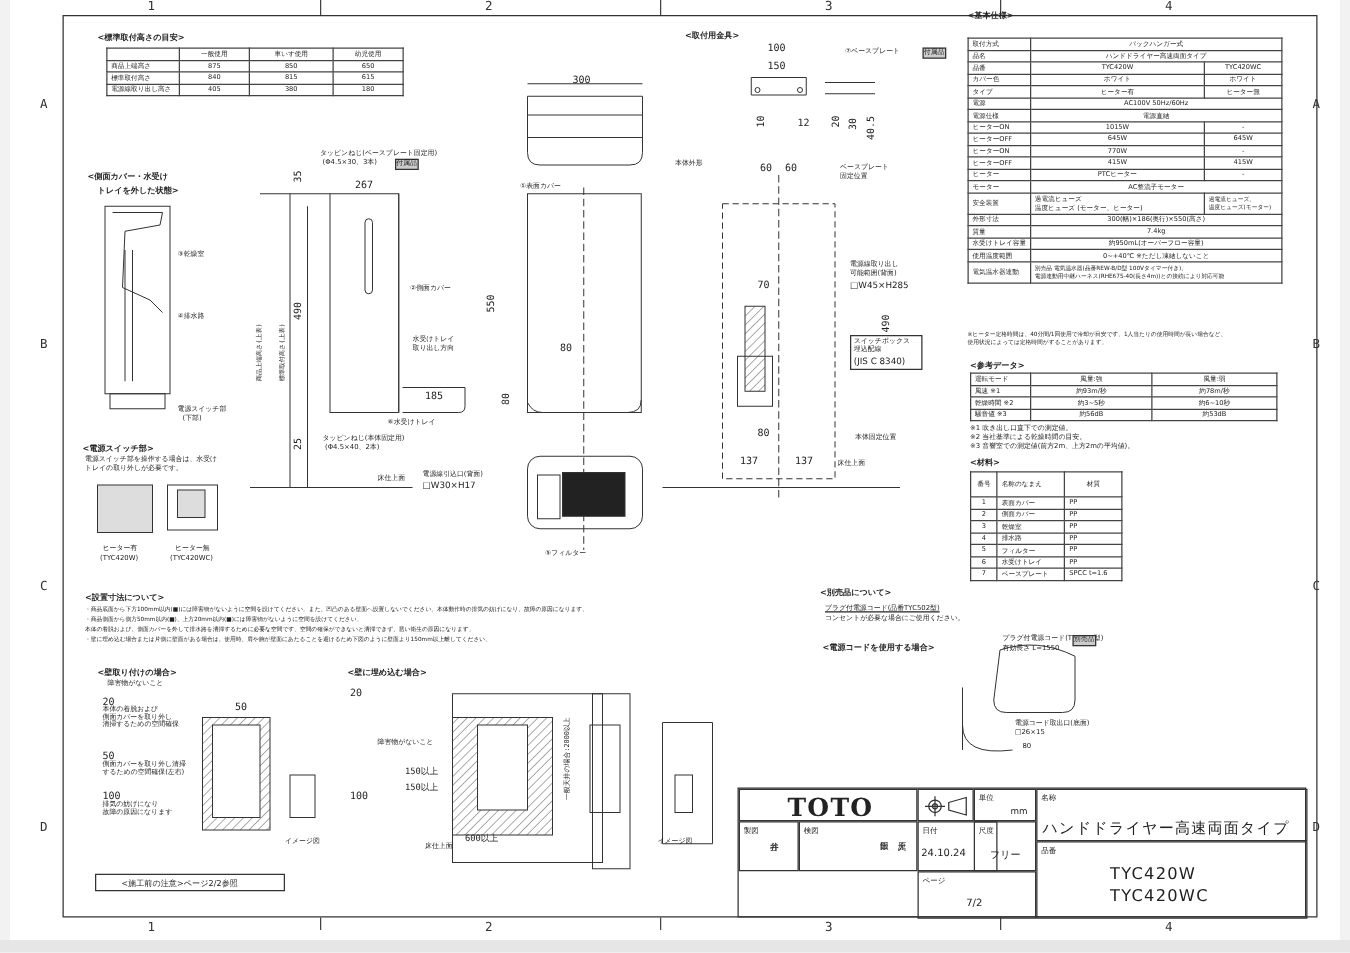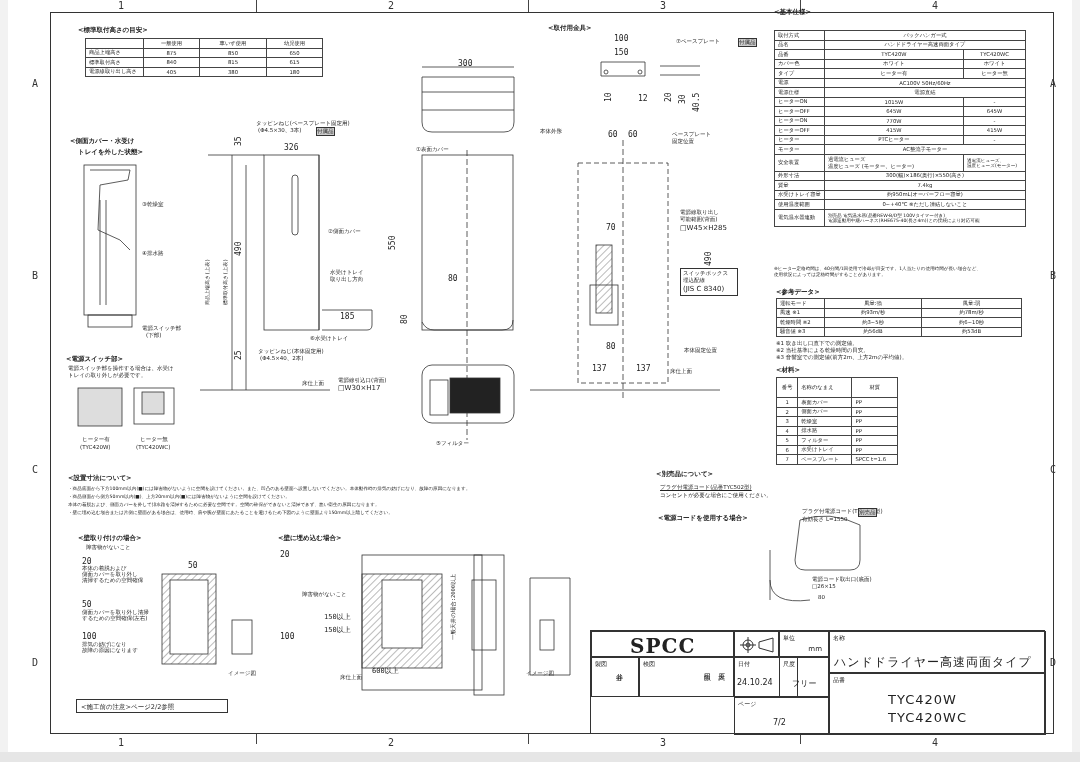--- a/index.html
+++ b/index.html
@@ -164,21 +164,21 @@
 <div class="t" style="left:68px;top:372px">トレイの取り外しが必要です。</div>
 <div class="t" style="left:82px;top:436px">ヒーター有</div>
 <div class="t" style="left:80px;top:444px">(TYC420W)</div>
 <div class="t" style="left:140px;top:436px">ヒーター無</div>
 <div class="t" style="left:136px;top:444px">(TYC420WC)</div>
 
 <div class="t" style="left:256px;top:120px">タッピンねじ(ベースプレート固定用)</div>
 <div class="t" style="left:258px;top:127px">(Φ4.5×30、3本)</div>
 <div class="t" style="left:316px;top:127px;background:#ccc;border:0.5px solid #333">付属品</div>
 <div class="vdim" style="left:234px;top:146px">35</div>
-<div class="dim" style="left:284px;top:143px">326</div>
+<div class="dim" style="left:284px;top:143px">267</div>
 <div class="vdim" style="left:234px;top:256px">490</div>
 <div class="vdim" style="left:234px;top:360px">25</div>
 <div class="vdim" style="left:204px;top:305px;font-size:5px">商品上端高さ(上表)</div>
 <div class="vdim" style="left:222px;top:305px;font-size:5px">標準取付高さ(上表)</div>
 <div class="t" style="left:328px;top:228px">②側面カバー</div>
 <div class="t" style="left:330px;top:269px">水受けトレイ</div>
 <div class="t" style="left:330px;top:276px">取り出し方向</div>
 <div class="dim" style="left:340px;top:312px">185</div>
 <div class="t" style="left:310px;top:335px">⑥水受けトレイ</div>
 <div class="t" style="left:258px;top:348px">タッピンねじ(本体固定用)</div>
@@ -422,37 +422,37 @@
 <div class="t" style="left:302px;top:591px">障害物がないこと</div>
 <div class="dim" style="left:324px;top:612px;font-size:7px">150以上</div>
 <div class="dim" style="left:324px;top:625px;font-size:7px">150以上</div>
 <div class="dim" style="left:280px;top:632px">100</div>
 <div class="dim" style="left:372px;top:666px;font-size:7px">600以上</div>
 <div class="vdim" style="left:450px;top:640px;font-size:5.5px">一般天井の場合:2000以上</div>
 <div class="t" style="left:340px;top:674px">床仕上面</div>
 <div class="t" style="left:526px;top:670px">イメージ図</div>
 
 <div class="box" style="left:76px;top:699px;width:152px;height:14px">
- <div class="t" style="left:4px;top:3px;font-size:6.5px">&lt;施工前の注意&gt;ページ2/2参照</div>
+ <div class="t" style="left:20px;top:3px;font-size:6.5px">&lt;施工前の注意&gt;ページ2/2参照</div>
 </div>
 
 <div class="h" style="left:656px;top:470px">&lt;別売品について&gt;</div>
 <div class="t" style="left:660px;top:484px;text-decoration:underline">プラグ付電源コード(品番TYC502型)</div>
 <div class="t" style="left:660px;top:492px">コンセントが必要な場合にご使用ください。</div>
 <div class="h" style="left:658px;top:514px">&lt;電源コードを使用する場合&gt;</div>
 <div class="t" style="left:802px;top:508px">プラグ付電源コード(TYC502型)</div>
 <div class="t" style="left:858px;top:508px;background:#ccc;border:0.5px solid #333">別売品</div>
 <div class="t" style="left:802px;top:516px">有効長さ L=1550</div>
 <div class="t" style="left:812px;top:576px">電源コード取出口(底面)</div>
 <div class="t" style="left:812px;top:583px">□26×15</div>
 <div class="t" style="left:818px;top:594px">80</div>
 
 <div class="title-block">
  <div class="tb" style="left:0;top:0;width:143px;height:26px">
-  <div style="position:absolute;left:38px;top:2px;font-family:'DejaVu Serif',serif;font-size:20px;font-weight:bold;letter-spacing:1px">SPCC</div>
+  <div style="position:absolute;left:38px;top:2px;font-family:'DejaVu Serif',serif;font-size:20px;font-weight:bold;letter-spacing:1px">TOTO</div>
  </div>
  <div class="tb" style="left:143px;top:0;width:45px;height:26px">
   <svg width="45" height="26">
         <circle cx="13" cy="13" r="5" fill="none" stroke="#333"></circle>
         <circle cx="13" cy="13" r="2" fill="none" stroke="#333"></circle>
         <line x1="5" y1="13" x2="21" y2="13" stroke="#333"></line>
         <line x1="13" y1="5" x2="13" y2="21" stroke="#333"></line>
         <path d="M24 10 L38 6 L38 20 L24 16 Z" fill="none" stroke="#333"></path>
       </svg>
  </div>

